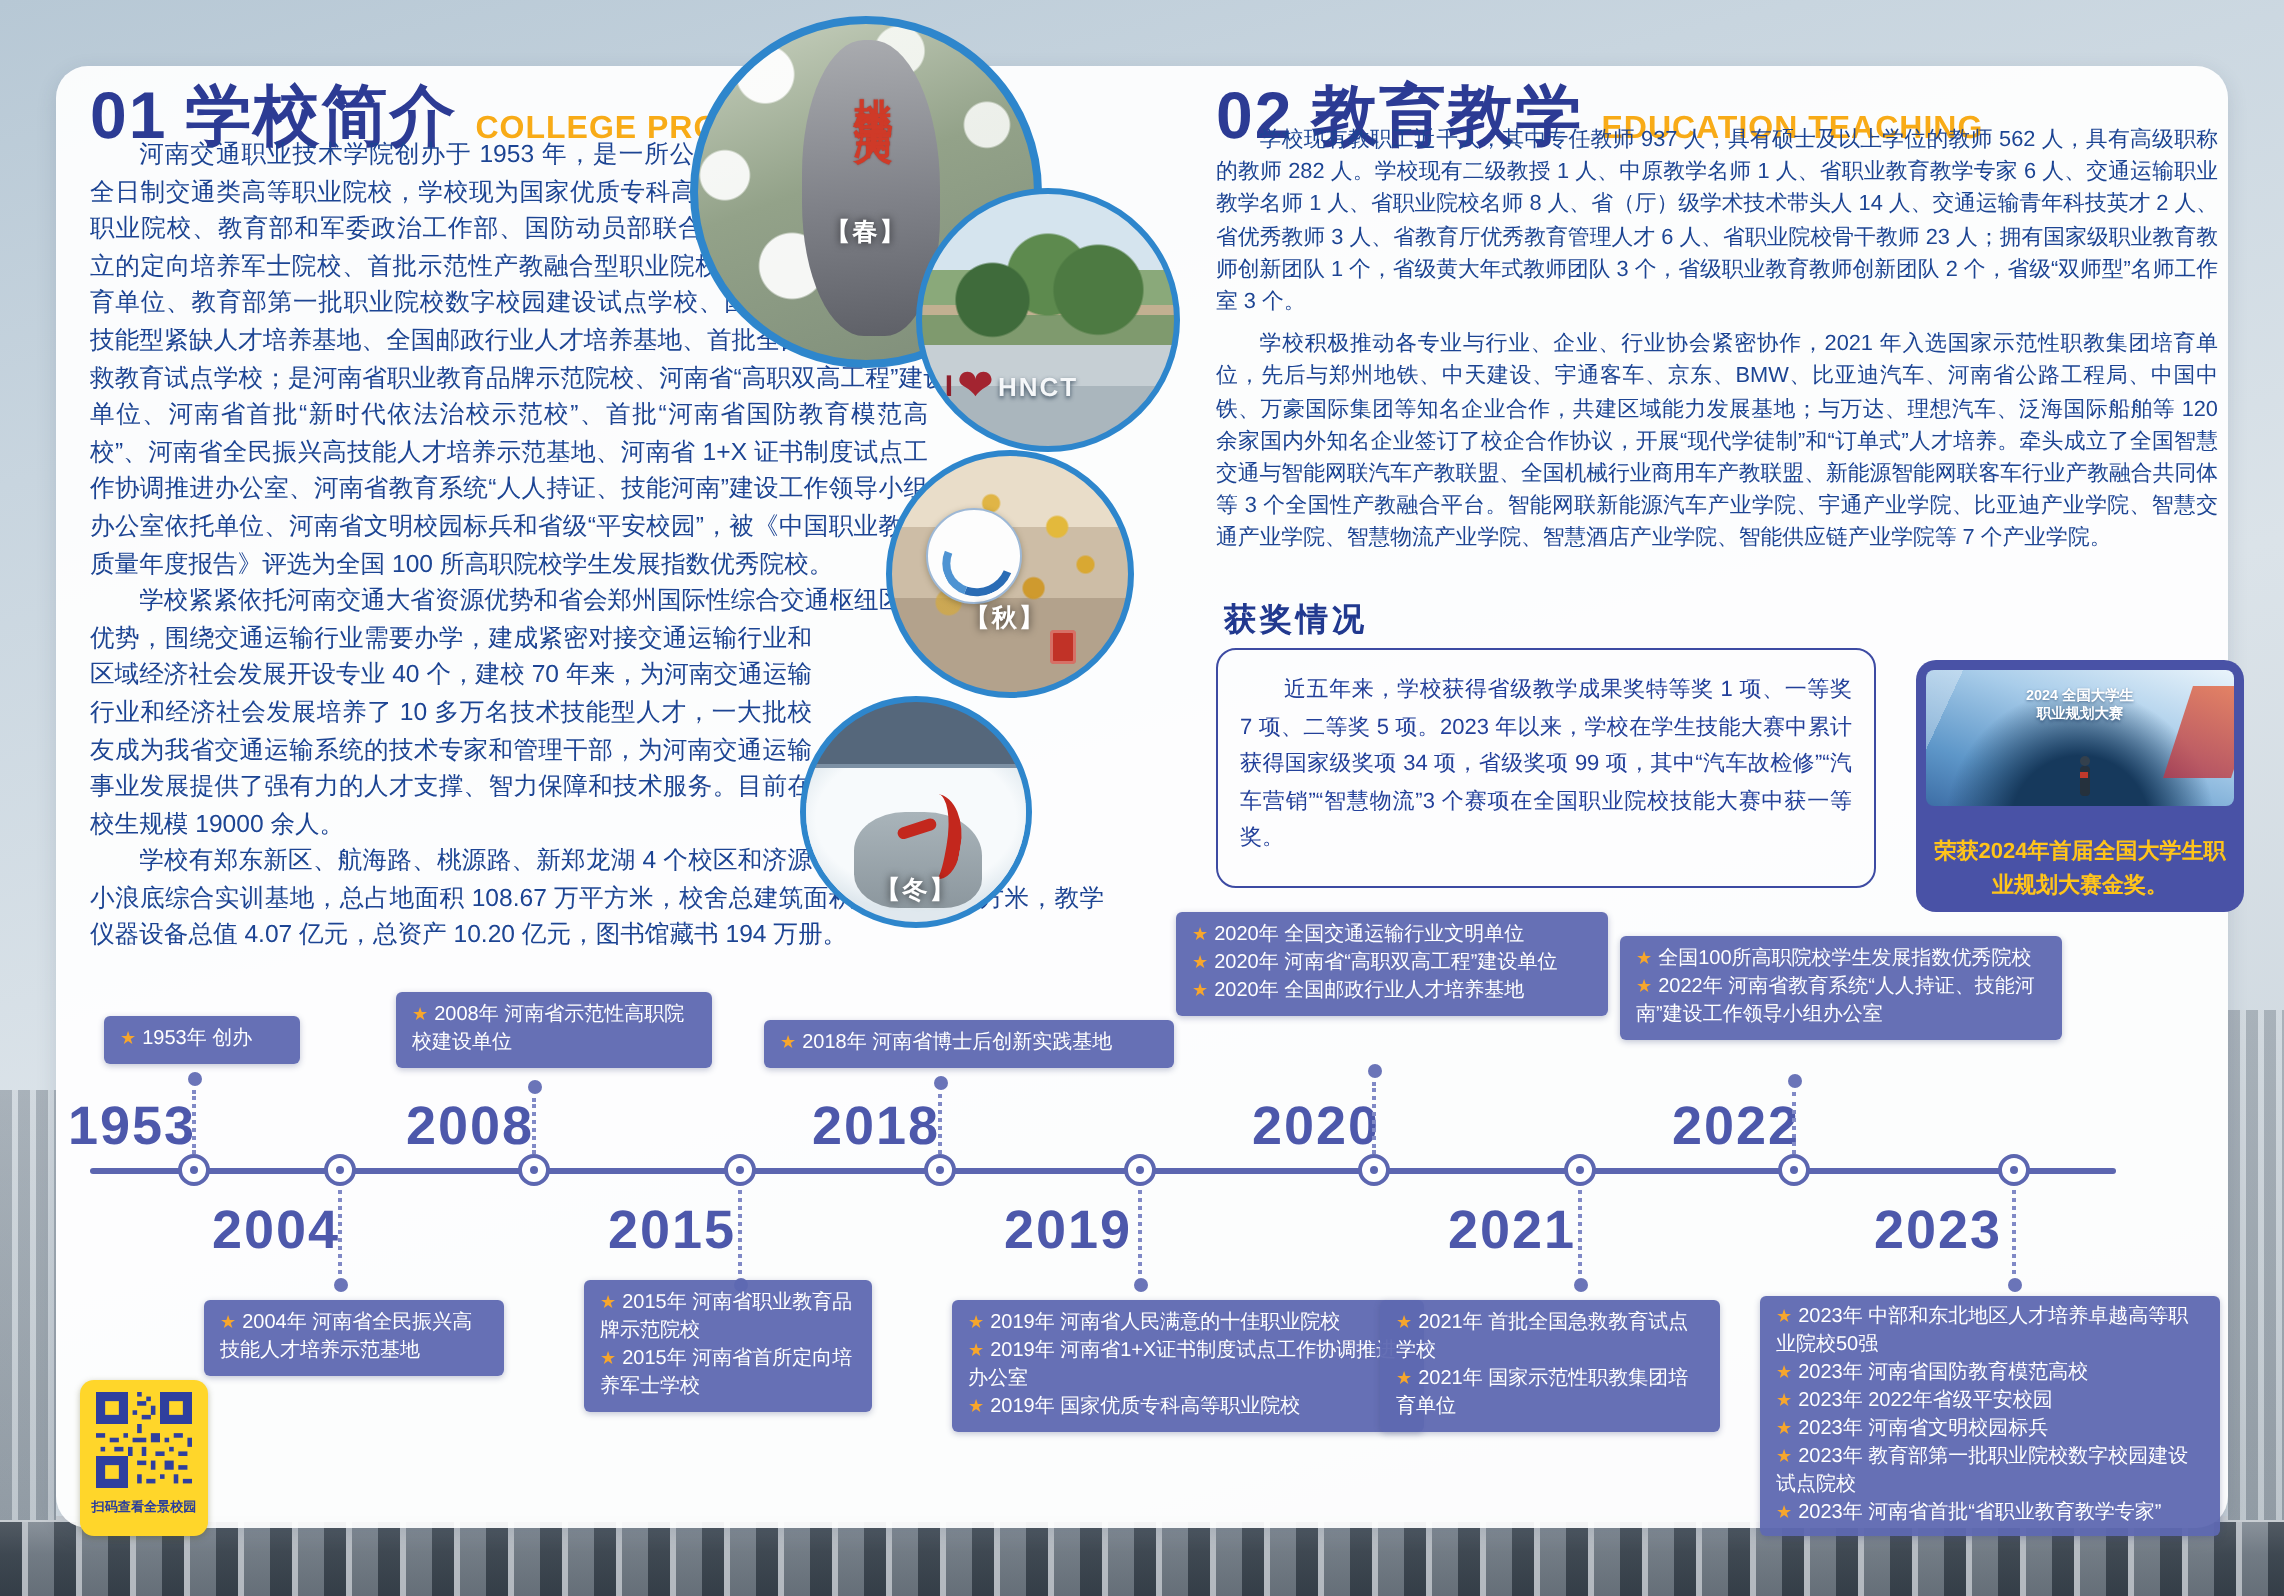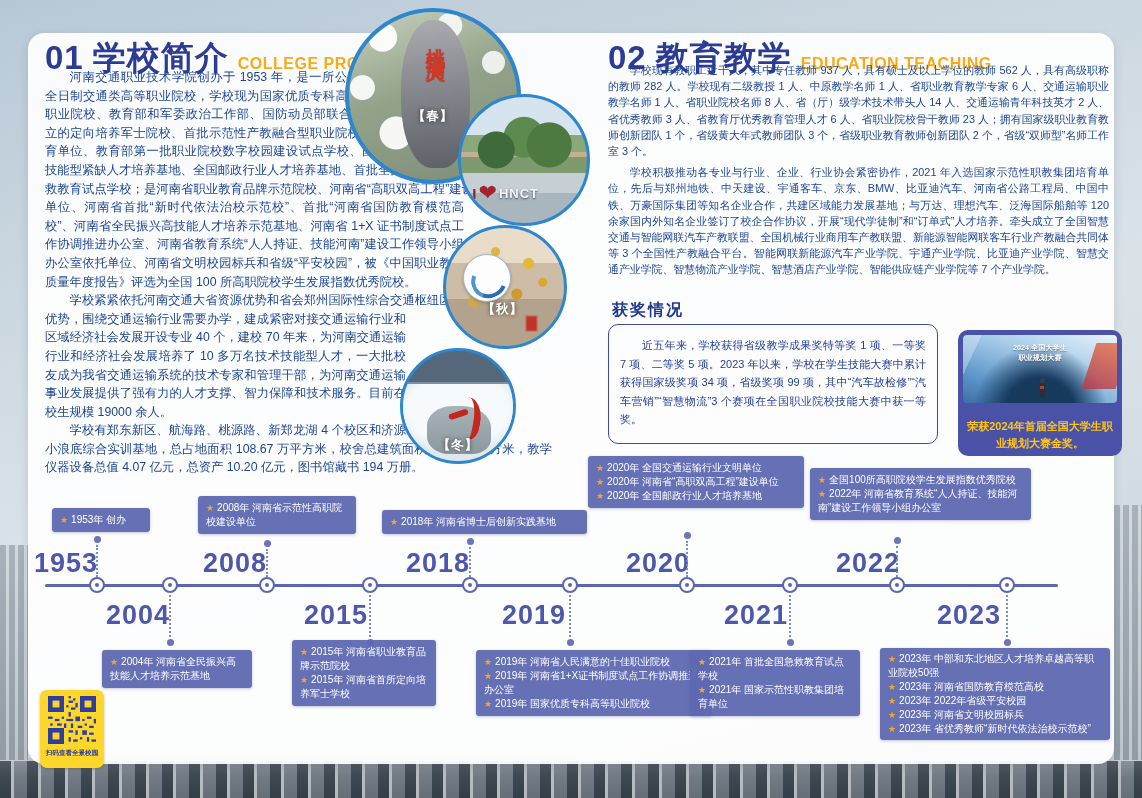--- a/index.html
+++ b/index.html
@@ -286,21 +286,22 @@
       <div class="tl-item"><span class="star">★</span><span>2022年  河南省教育系统“人人持证、技能河南”建设工作领导小组办公室</span></div>
     </div>
 
     <span class="dash" style="left:1006px;top:595px;height:42px"></span>
     <span class="dot" style="left:1004px;top:639px"></span>
     <div class="tl-box" style="left:880px;top:648px;width:230px;padding:4px 8px">
       <div class="tl-item"><span class="star">★</span><span>2023年  中部和东北地区人才培养卓越高等职业院校50强</span></div>
       <div class="tl-item"><span class="star">★</span><span>2023年  河南省国防教育模范高校</span></div>
       <div class="tl-item"><span class="star">★</span><span>2023年  2022年省级平安校园</span></div>
       <div class="tl-item"><span class="star">★</span><span>2023年  河南省文明校园标兵</span></div>
-      <div class="tl-item"><span class="star">★</span><span>2023年  省优秀教师“新时代依法治校示范校”</span></div>
+      <div class="tl-item"><span class="star">★</span><span>2023年  教育部第一批职业院校数字校园建设试点院校</span></div>
+      <div class="tl-item"><span class="star">★</span><span>2023年  河南省首批“省职业教育教学专家”</span></div>
     </div>
   </div>
 
   <div class="qr">
     <svg width="48" height="48" viewBox="0 0 21 21">
       <g fill="#2f3f9e">
         <rect x="0" y="0" width="7" height="7"></rect>
           <rect x="14" y="0" width="7" height="7"></rect>
           <rect x="0" y="14" width="7" height="7"></rect>
         <rect x="2" y="2" width="3" height="3" fill="#ffd62a"></rect>

